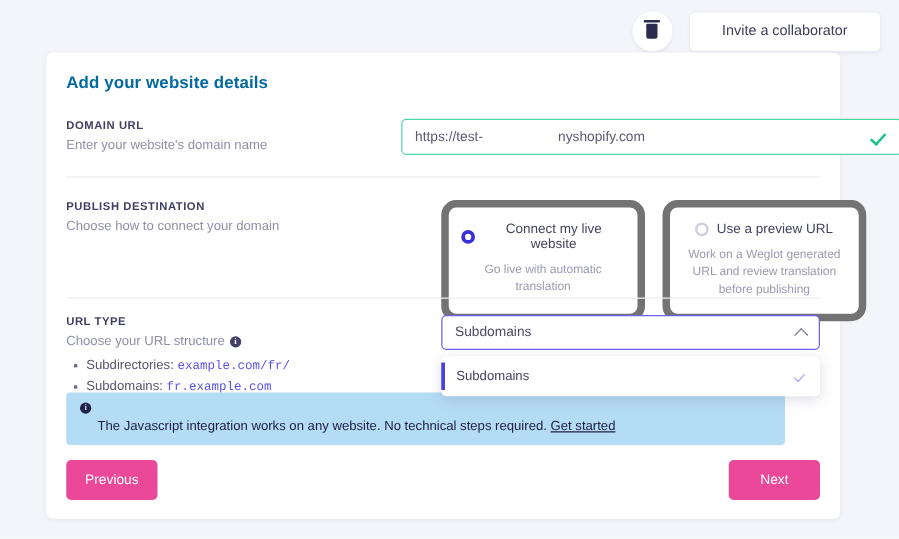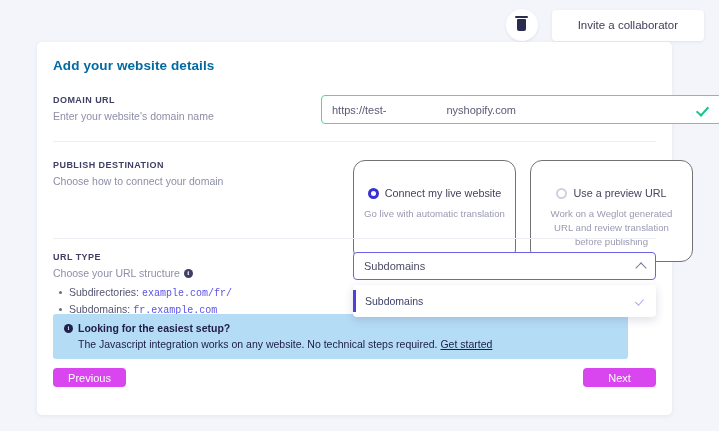--- a/index.html
+++ b/index.html
@@ -176,23 +176,23 @@
   .choice-group {
     position: absolute;
     left: 300px;
     top: 0;
     display: flex;
     gap: 14px;
   }
   .choice-card {
     width: 163px;
     min-height: 65px;
-    border: 1px solid #737373;
+    border: 6px solid #737373;
     border-radius: 12px;
-    padding: 26px 10px 12px;
+    padding: 11px 10px 12px;
     box-sizing: border-box;
     text-align: center;
     cursor: pointer;
     background: #fff;
   }
   .choice-head {
     display: flex;
     align-items: center;
     justify-content: center;
     gap: 6px;
@@ -392,23 +392,23 @@
   .footer {
     position: absolute;
     left: 16px;
     top: 326px;
     width: 603px;
     display: flex;
     justify-content: space-between;
     align-items: center;
   }
   .btn {
-    height: 19px;
+    height: 32px;
     min-width: 73px;
-    background: #d946ef;
+    background: #ec4899;
     color: #ffffff;
     font-size: 11px;
     border: none;
     border-radius: 4px;
     cursor: pointer;
     font-family: "Liberation Sans", sans-serif;
     padding: 0 14px;
   }
 </style>
 </head>
@@ -493,21 +493,20 @@
       <div class="option selected">
         <span>Subdomains</span>
         <span class="option-check"></span>
       </div>
     </div>
   </div>
 
   <div class="banner">
     <div class="banner-title">
       <span class="banner-icon">i</span>
-      <span>Looking for the easiest setup?</span>
     </div>
     <div class="banner-body">
       <span>The Javascript integration works on any website. No technical steps required.</span>
       <a href="#">Get started</a>
     </div>
   </div>
 
   <div class="footer">
     <button class="btn">Previous</button>
     <button class="btn">Next</button>

